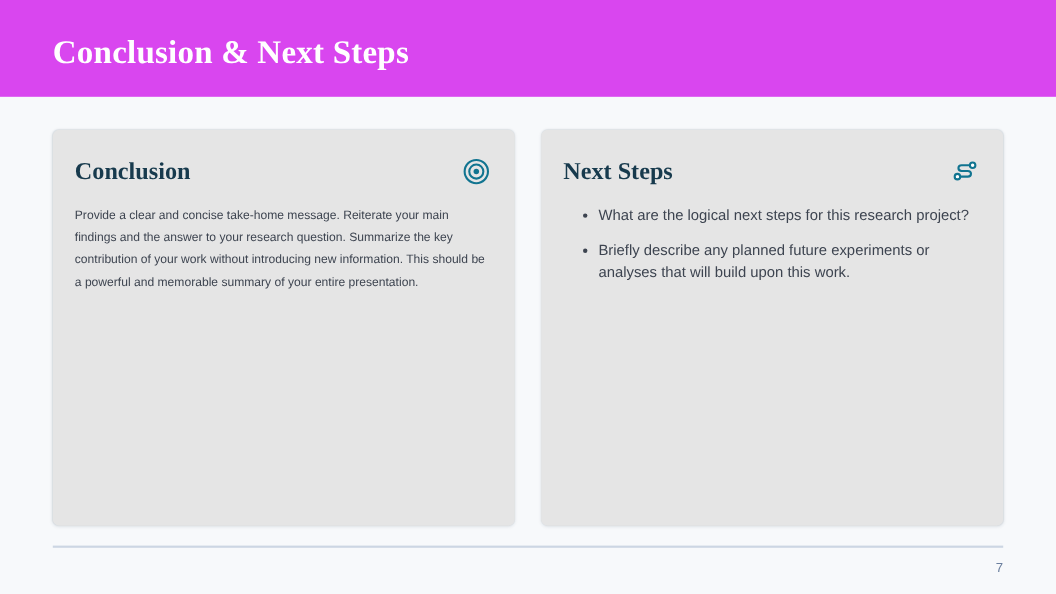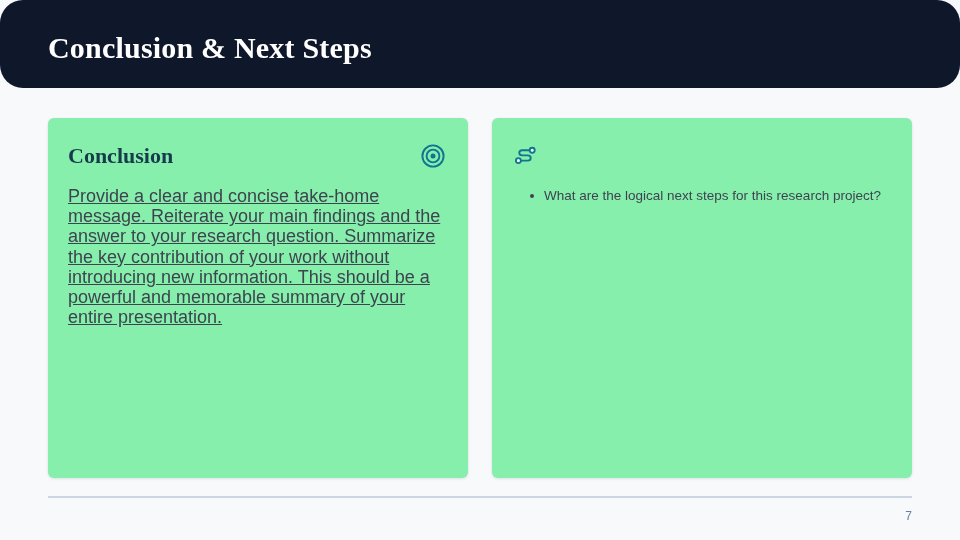--- a/index.html
+++ b/index.html
@@ -15,22 +15,21 @@
     position: relative;
   }
 
   
   .header-band {
     position: absolute;
     left: 0;
     top: 0;
     width: 960px;
     height: 88px;
-    background: #0f172a;
-    border-radius: 23px;
+    background: #d946ef;
   }
   .slide-title {
     position: absolute;
     left: 48px;
     top: 30px;
     font-family: "Liberation Serif", serif;
     font-weight: bold;
     font-size: 30px;
     line-height: 36px;
     color: #ffffff;
@@ -46,21 +45,21 @@
     width: 864px;
     height: 360px;
     display: flex;
     flex-direction: row;
     gap: 24px;
   }
   .card {
     position: relative;
     width: 420px;
     height: 360px;
-    background: #86efac;
+    background: #e5e5e5;
     border-radius: 6px;
     box-shadow: 0 1px 3px rgba(20, 45, 70, 0.10), 0 0 1px rgba(20, 45, 70, 0.08);
     box-sizing: border-box;
     padding: 22px 22px 22px 20px;
   }
   .card-head {
     display: flex;
     flex-direction: row;
     align-items: center;
     justify-content: space-between;
@@ -86,24 +85,23 @@
 
   
   .card-body {
     margin-top: 14px;
     font-size: 13.5px;
     line-height: 20.2px;
     color: #3d4450;
   }
   .para {
     margin: 0;
-    font-size: 18px;
+    font-size: 11px;
     line-height: 20.2px;
     color: #3d4450;
-    text-decoration: underline;
   }
   ul.bullets {
     margin: 0;
     padding: 0 0 0 18px;
     list-style: none;
   }
   ul.bullets li {
     position: relative;
     margin: 12px 0 0 0;
     padding-left: 14px;
@@ -162,31 +160,33 @@
         </svg>
       </span>
     </div>
     <div class="card-body">
       <p class="para">Provide a clear and concise take-home message. Reiterate your main findings and the answer to your research question. Summarize the key contribution of your work without introducing new information. This should be a powerful and memorable summary of your entire presentation.</p>
     </div>
   </div>
 
   <div class="card">
     <div class="card-head">
+      <div class="card-title">Next Steps</div>
       <span class="card-icon">
         <svg width="26" height="26" viewBox="0 0 26 26" fill="none" xmlns="http://www.w3.org/2000/svg">
           <path d="M19.2 7.2H10.2C8.6 7.2 7.3 8.3 7.3 9.8C7.3 11.3 8.6 12.4 10.2 12.4H15.8C17.4 12.4 18.7 13.5 18.7 15C18.7 16.5 17.4 17.6 15.8 17.6H9.2" stroke="#117490" stroke-width="1.9" stroke-linecap="round" stroke-linejoin="round"></path>
           <circle cx="20.2" cy="7.2" r="2.5" stroke="#117490" stroke-width="1.9" fill="#ffffff"></circle>
           <circle cx="6.4" cy="17.6" r="2.5" stroke="#117490" stroke-width="1.9" fill="#ffffff"></circle>
         </svg>
       </span>
     </div>
     <div class="card-body">
       <ul class="bullets">
         <li>What are the logical next steps for this research project?</li>
+        <li>Briefly describe any planned future experiments or analyses that will build upon this work.</li>
       </ul>
     </div>
   </div>
 
 </div>
 
 <div class="footer-divider"></div>
 <div class="page-number">7</div>
 
 </body></html>

